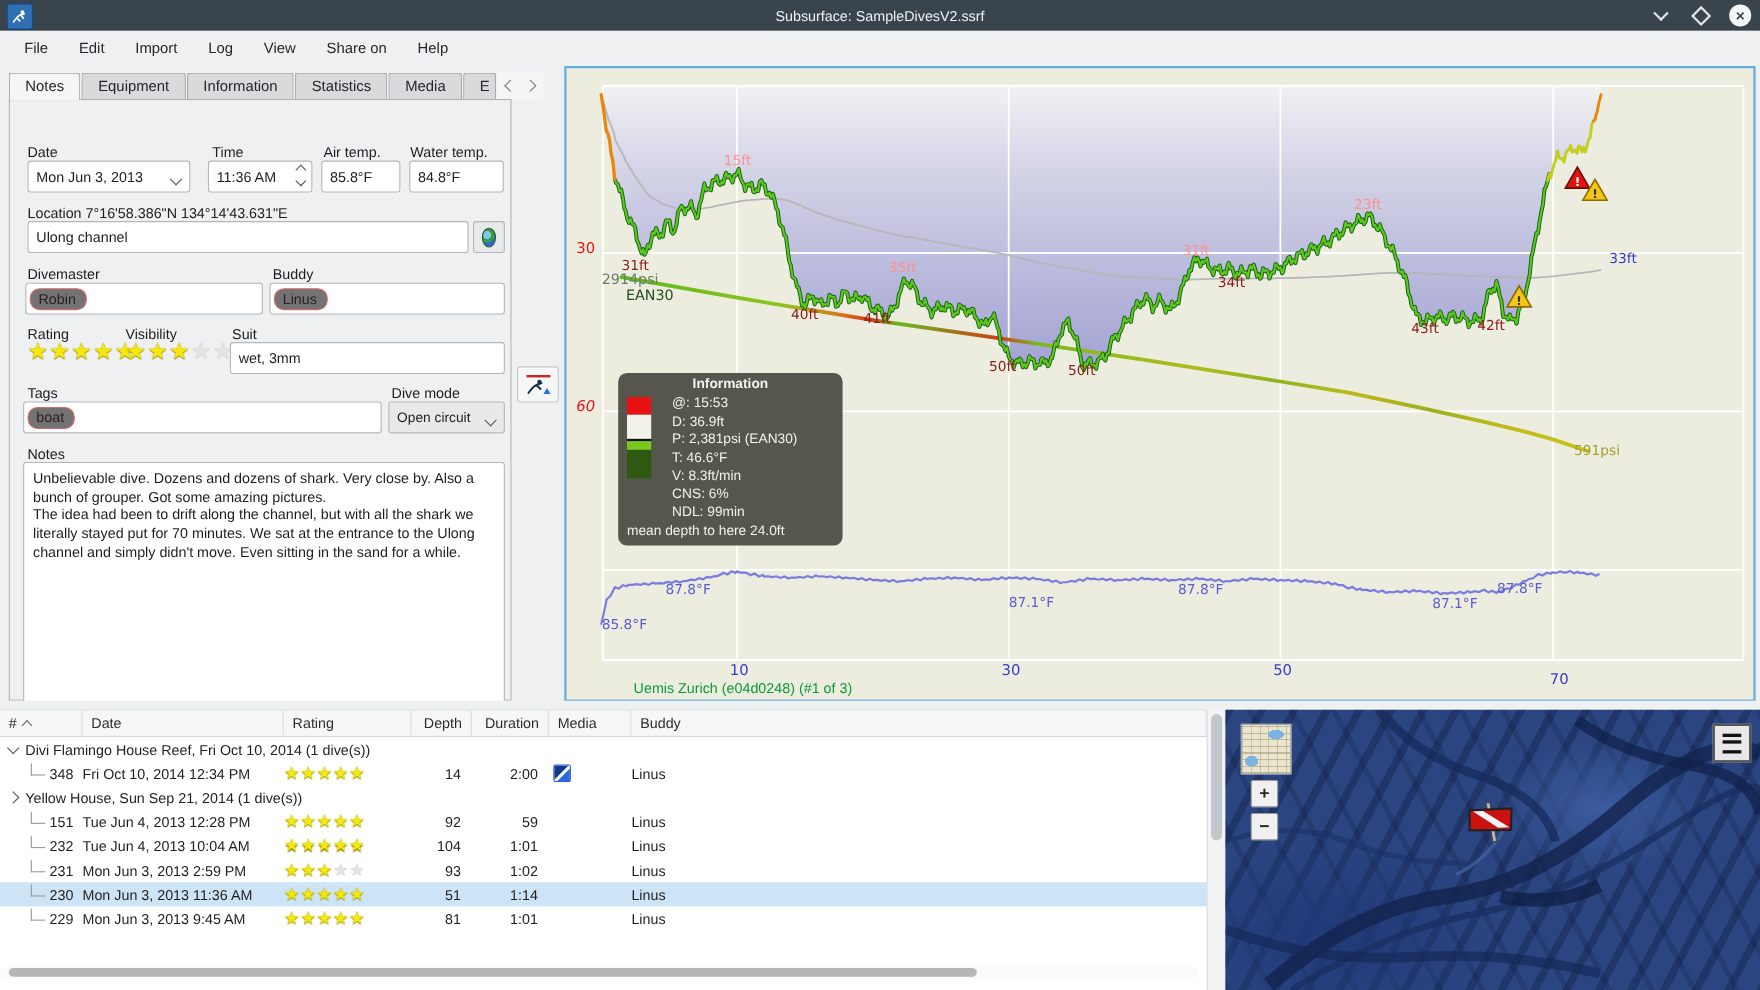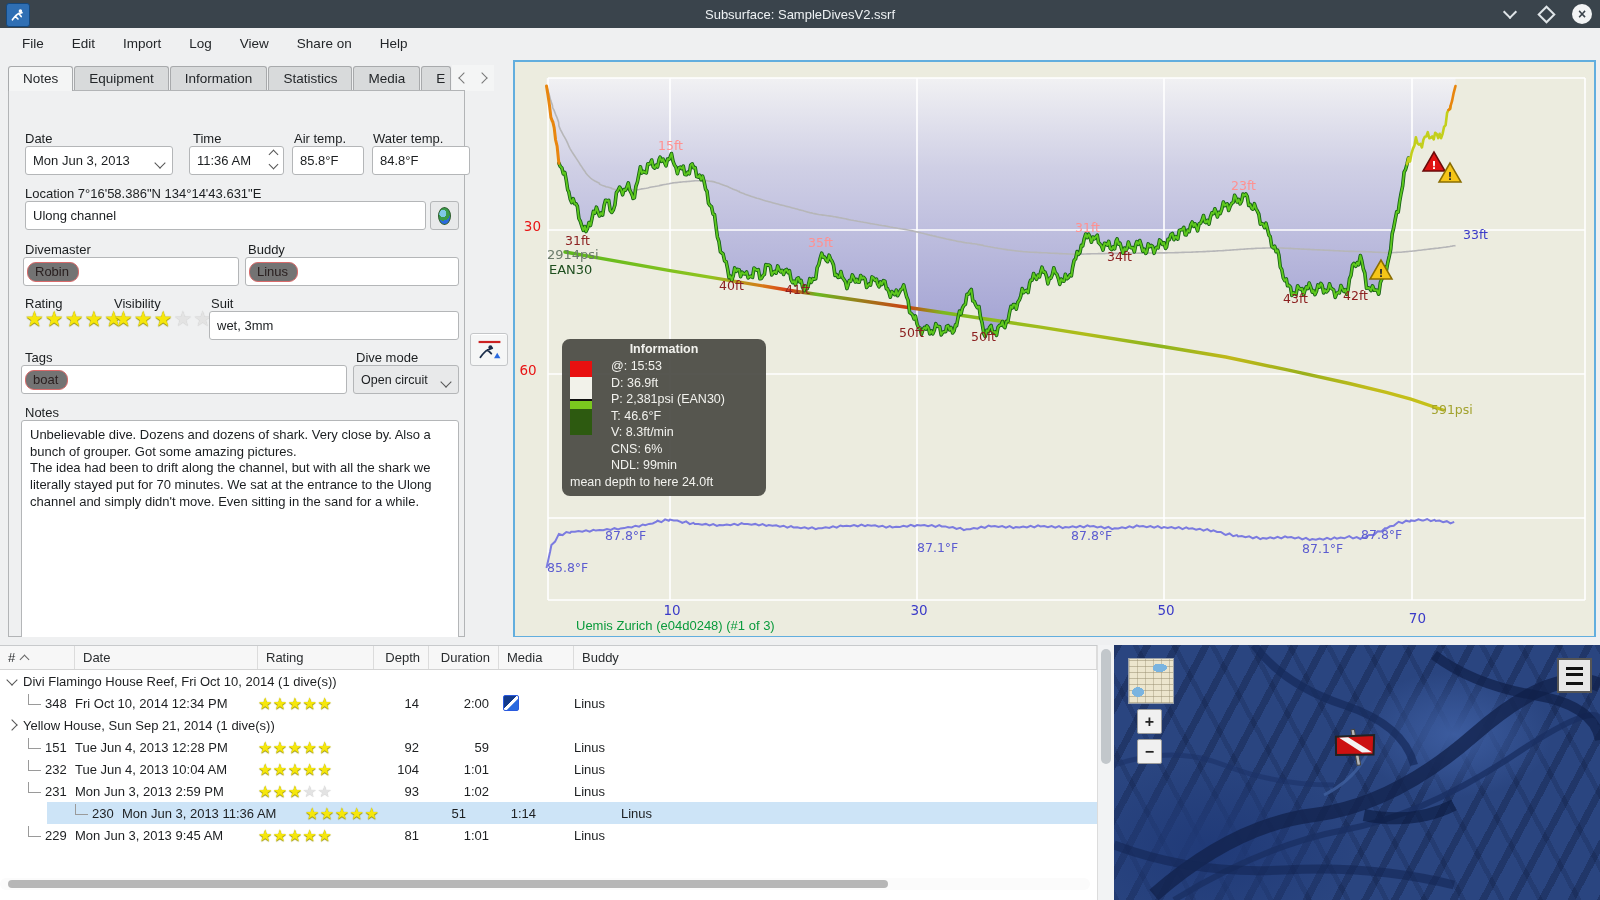--- a/index.html
+++ b/index.html
@@ -79,21 +79,21 @@
   #ib-swatch{position:absolute;left:8px;top:22px;width:22px;height:74px;display:flex;flex-direction:column;}
   #ib-swatch div{width:100%;}
   
   #divelist{left:0;top:645px;width:1097px;height:255px;background:#fff;border-top:1px solid #c8cacc;box-sizing:border-box;}
   #dl-header{display:grid;grid-template-columns:75px 183px 116px 55px 70px 75px auto;height:23px;
              background:#f7f7f7;border-bottom:1px solid #d4d4d4;align-items:center;font-size:13px;color:#2a2d2f;}
   #dl-header .hcell{padding-left:8px;border-right:1px solid #dcdcdc;height:100%;display:flex;align-items:center;gap:6px;}
   .sortup{width:6px;height:6px;border-left:1.5px solid #666;border-top:1.5px solid #666;transform:rotate(45deg);margin-top:3px;}
   .dlrow{display:grid;grid-template-columns:75px 183px 116px 55px 70px 75px auto;height:22px;align-items:center;
          font-size:13px;color:#1d1f21;}
-  .dlrow.selected{background:#cde4f7;margin-left:47px;}
+  .dlrow.selected{background:#cde4f7;}
   .dlrow .cnum{padding-left:28px;display:flex;align-items:center;}
   .treedash{width:12px;height:10px;border-left:1px solid #9a9a9a;border-bottom:1px solid #9a9a9a;margin-right:4px;margin-top:-8px;}
   .grow{height:22px;display:flex;align-items:center;font-size:13px;color:#1d1f21;padding-left:8px;gap:7px;}
   .gcaret{width:7px;height:7px;border-right:1.4px solid #555;border-bottom:1.4px solid #555;flex:0 0 auto;}
   .gcaret.exp{transform:rotate(45deg);margin-top:-3px;}
   .gcaret.col{transform:rotate(-45deg);}
   .rstars{font-size:16px;letter-spacing:0.5px;}
   .cdepth,.cdur{text-align:right;padding-right:10px;}
   .media-ic{width:14px;height:14px;background:#fff;border:1px solid #2a5adf;border-radius:2px;margin-left:4px;
             background-image:linear-gradient(135deg,#123a8c 0 45%,#fff 46% 60%,#2a6adf 61% 100%);}
@@ -180,21 +180,21 @@
     <span class="spin">
         <span class="up"></span>
         <span class="dn"></span>
       </span>
   </div>
   <div class="flabel" style="left:285px;top:40px;">Air temp.</div>
   <div class="field" style="left:283px;top:55px;width:72px;height:29px;">
     <span>85.8°F</span>
   </div>
   <div class="flabel" style="left:364px;top:40px;">Water temp.</div>
-  <div class="field" style="left:363px;top:55px;width:98px;height:29px;align-items:center;">
+  <div class="field" style="left:363px;top:55px;width:86px;height:29px;align-items:center;">
     <span>84.8°F</span>
   </div>
 
   <div class="flabel" style="left:16px;top:95px;">Location 7°16'58.386"N 134°14'43.631"E</div>
   <div class="field" style="left:16px;top:110px;width:401px;height:29px;">
     <span>Ulong channel</span>
   </div>
   <div class="field" id="globe-btn" style="left:421px;top:110px;width:29px;height:29px;">
     <span id="globe"></span>
   </div>
@@ -453,38 +453,38 @@
         <div class="ib-row" style="padding-left: 0px;">mean depth to here 24.0ft</div>
       </div>
   </div>
   <div id="chart-footer" style="left:33px;top:556px;">Uemis Zurich (e04d0248) (#1 of 3)</div>
 <div class="clabel c-pink" style="left: 143px; top: 76px;">15ft</div>
     <div class="clabel c-pink" style="left: 293px; top: 173px;">35ft</div>
     <div class="clabel c-pink" style="left: 560px; top: 158px;">31ft</div>
     <div class="clabel c-pink" style="left: 716px; top: 116px;">23ft</div>
     <div class="clabel c-darkred" style="left: 50px; top: 171px;">31ft</div>
     <div class="clabel c-psi-start" style="left: 32px; top: 185px;">2914psi</div>
-    <div class="clabel c-gas" style="left: 34px; top: 200px;">EAN30</div>
+    <div class="clabel c-gas" style="left: 34px; top: 200px; padding-left: 20px;">EAN30</div>
     <div class="clabel c-darkred" style="left: 204px; top: 216px;">40ft</div>
     <div class="clabel c-darkred" style="left: 270px; top: 220px;">41ft</div>
     <div class="clabel c-darkred" style="left: 384px; top: 263px;">50ft</div>
     <div class="clabel c-darkred" style="left: 456px; top: 267px;">50ft</div>
     <div class="clabel c-darkred" style="left: 592px; top: 187px;">34ft</div>
     <div class="clabel c-darkred" style="left: 768px; top: 229px;">43ft</div>
     <div class="clabel c-darkred" style="left: 828px; top: 226px;">42ft</div>
     <div class="clabel c-blue" style="left: 948px; top: 165px;">33ft</div>
     <div class="clabel c-olive" style="left: 916px; top: 340px;">591psi</div>
     <div class="clabel c-temp" style="left: 32px; top: 498px;">85.8°F</div>
     <div class="clabel c-temp" style="left: 90px; top: 466px;">87.8°F</div>
     <div class="clabel c-temp" style="left: 402px; top: 478px;">87.1°F</div>
     <div class="clabel c-temp" style="left: 556px; top: 466px;">87.8°F</div>
     <div class="clabel c-temp" style="left: 787px; top: 479px;">87.1°F</div>
     <div class="clabel c-temp" style="left: 846px; top: 465px;">87.8°F</div>
     <div class="clabel c-axis-red" style="left: 0px; top: 156px; width: 26px; text-align: right;">30</div>
-    <div class="clabel c-axis-red" style="left: 0px; top: 300px; width: 26px; text-align: center;">60</div>
+    <div class="clabel c-axis-red" style="left: 0px; top: 300px; width: 26px; text-align: right; font-style: italic;">60</div>
     <div class="clabel c-axis-blue" style="left: 145px; top: 540px; width: 24px; text-align: center;">10</div>
     <div class="clabel c-axis-blue" style="left: 392px; top: 540px; width: 24px; text-align: center;">30</div>
     <div class="clabel c-axis-blue" style="left: 639px; top: 540px; width: 24px; text-align: center;">50</div>
     <div class="clabel c-axis-blue" style="left: 887px; top: 548px; width: 24px; text-align: right;">70</div>
   </div>
 
 <div id="divelist" class="abs">
   <div id="dl-header">
       <div class="hcell">
         <span>#</span>

